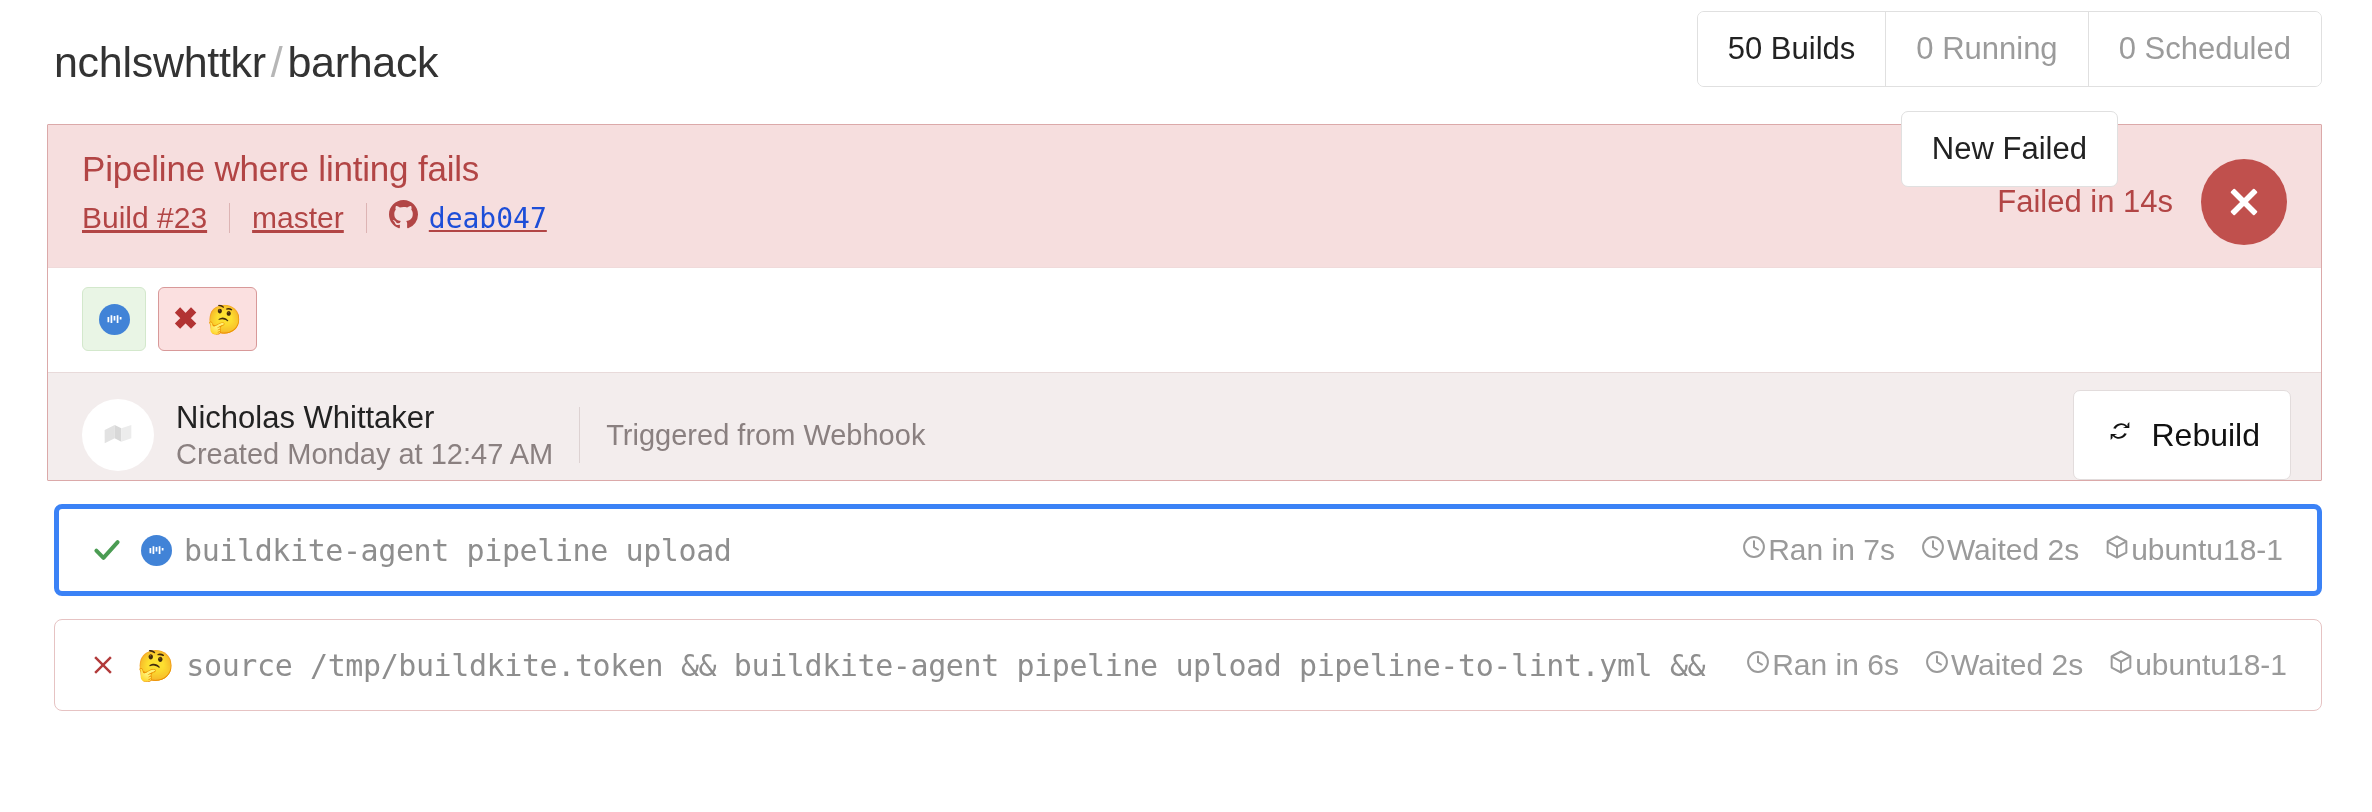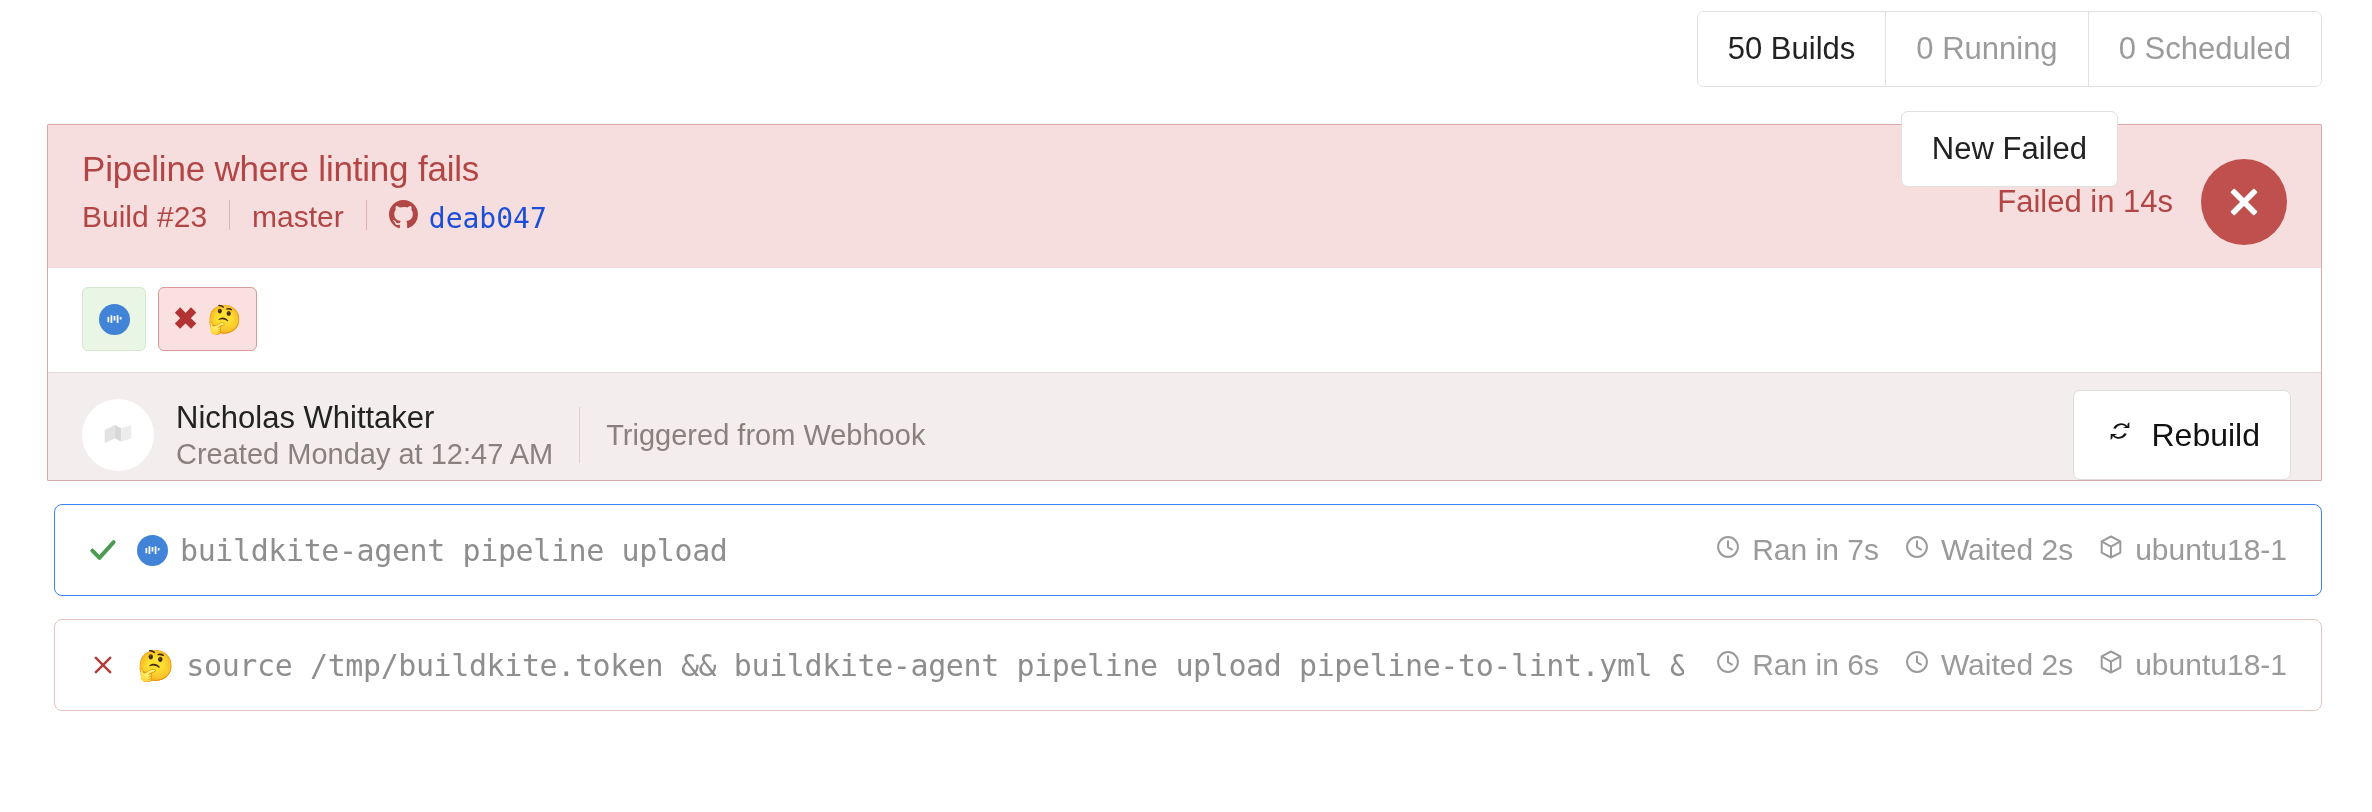--- a/index.html
+++ b/index.html
@@ -91,23 +91,24 @@
   }
   .build-head-left { display: flex; flex-direction: column; gap: 11px; }
   .build-name {
     font-size: 35px;
     color: #b24545;
     font-weight: 400;
     letter-spacing: -0.2px;
   }
   .build-meta {
     display: flex;
-    align-items: flex-start;
+    align-items: center;
     font-size: 30px;
     color: #b24545;
+    text-decoration: underline;
   }
   .build-meta .sep {
     width: 1px;
     height: 30px;
     background: #ddb4b4;
     margin: 0 22px;
     display: inline-block;
   }
   .commit {
     display: inline-flex;
@@ -192,58 +193,61 @@
   
   .job-row {
     margin: 23px 50px 0 54px;
     border-radius: 8px;
     background: #ffffff;
     height: 92px;
     display: flex;
     align-items: center;
     padding: 0 34px 0 26px;
   }
-  .job-row.pass { border: 1px solid #3b82f6; }
+  .job-row.pass { border: 5px solid #3b82f6; }
   .job-row.fail { border: 1px solid #e6c3c3; }
   .job-status { width: 44px; display: flex; align-items: center; justify-content: center; flex: none; }
   .job-emoji { font-size: 30px; margin: 0 12px 0 12px; display: flex; align-items: center; flex: none; }
   .job-cmd {
     font-family: "DejaVu Sans Mono", monospace;
     font-size: 30px;
     color: #8e8e8e;
     white-space: nowrap;
     overflow: hidden;
     letter-spacing: -0.4px;
   }
   .job-meta {
     margin-left: auto;
     display: flex;
     align-items: center;
     gap: 24px;
     padding-left: 30px;
     flex: none;
   }
   .meta-item {
-    display: flex; align-items: center; gap: 10px;
+    display: flex; align-items: center; 
     font-size: 30px; color: #9a9a9a; white-space: nowrap;
   }
 
   .bk-emoji {
     width: 31px; height: 31px; border-radius: 50%;
     background: #4183d7;
     display: inline-flex; align-items: center; justify-content: center;
     flex: none;
   }
 </style>
 </head>
 <body>
 
 <div class="page">
 
   <div class="header">
+    <div class="repo-title">
+      <span>nchlswhttkr</span><span class="slash">/</span><span>barhack</span>
+    </div>
 
     <div class="header-right">
       <span class="gh-mark">
         <svg width="46" height="46" viewBox="0 0 16 16" fill="#171515" aria-hidden="true">
           <path d="M8 0C3.58 0 0 3.58 0 8c0 3.54 2.29 6.53 5.47 7.59.4.07.55-.17.55-.38 0-.19-.01-.82-.01-1.49-2.01.37-2.53-.49-2.69-.94-.09-.23-.48-.94-.82-1.13-.28-.15-.68-.52-.01-.53.63-.01 1.08.58 1.23.82.72 1.21 1.87.87 2.33.66.07-.52.28-.87.51-1.07-1.78-.2-3.64-.89-3.64-3.95 0-.87.31-1.59.82-2.15-.08-.2-.36-1.02.08-2.12 0 0 .67-.21 2.2.82a7.4 7.4 0 0 1 2-.27c.68 0 1.36.09 2 .27 1.53-1.04 2.2-.82 2.2-.82.44 1.1.16 1.92.08 2.12.51.56.82 1.27.82 2.15 0 3.07-1.87 3.75-3.65 3.95.29.25.54.73.54 1.48 0 1.07-.01 1.93-.01 2.2 0 .21.15.46.55.38A8.01 8.01 0 0 0 16 8c0-4.42-3.58-8-8-8Z"></path>
         </svg>
       </span>
 
       <div class="segmented">
         <div class="seg-item active">50 Builds</div>

